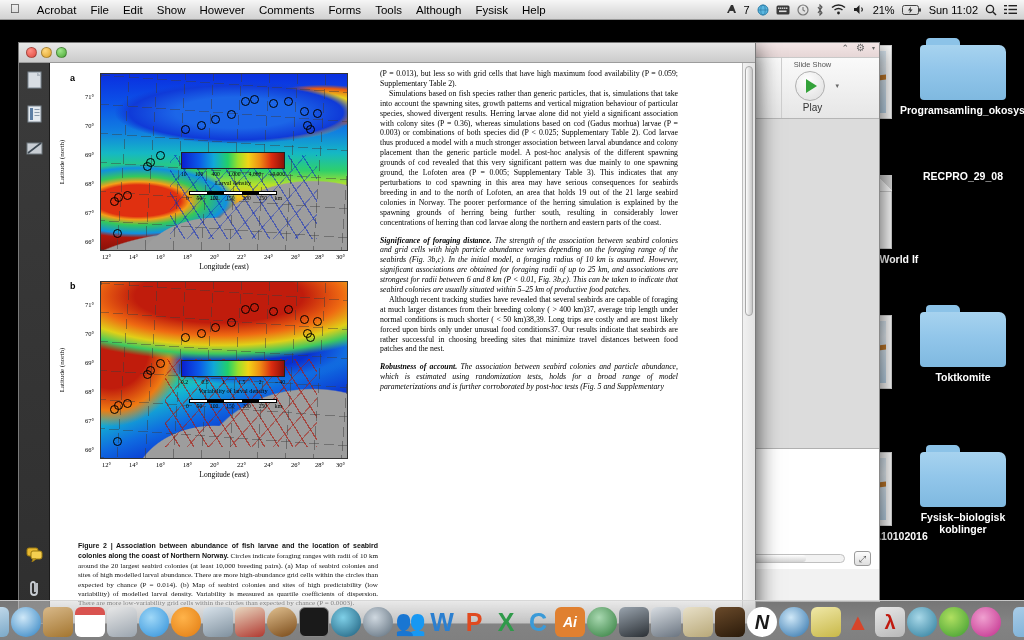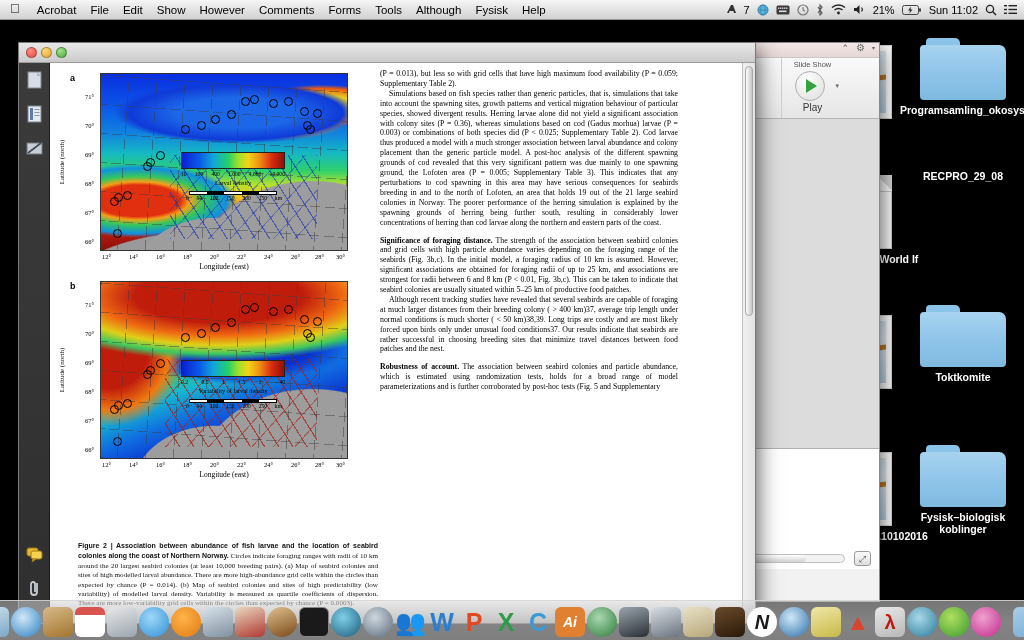--- a/index.html
+++ b/index.html
@@ -171,21 +171,21 @@
 
   #figcaption {
     position: absolute; left: 14px; top: 468px; width: 300px;
     font-family: "Liberation Serif", serif; font-size: 7.1px; line-height: 9.4px;
     text-align: justify; color: #111;
   }
   #figcaption b { font-family: "Liberation Sans", sans-serif; font-size: 7px; }
 
   .para { font-family: "Liberation Serif", serif; font-size: 7.8px; line-height: 9.9px; text-align: justify; color: #000; margin-bottom: 0px; }
   .para.indent { text-indent: 9px; }
-  .para.gap { margin-top: 8px; }
+  .para.gap { margin-top: 8px; font-style: italic; }
   .para b { font-family: "Liberation Serif", serif; }
 
   
   #dock {
     position: absolute; left: 0; bottom: 0; width: 1024px; height: 40px;
     background: linear-gradient(180deg, rgba(215,215,215,.55) 0%, rgba(175,175,175,.75) 55%, rgba(150,150,150,.85) 100%);
     border-top: 1px solid rgba(255,255,255,.55);
     display: flex; align-items: flex-end; justify-content: center; gap: 2px;
     padding-bottom: 3px; z-index: 90;
   }

